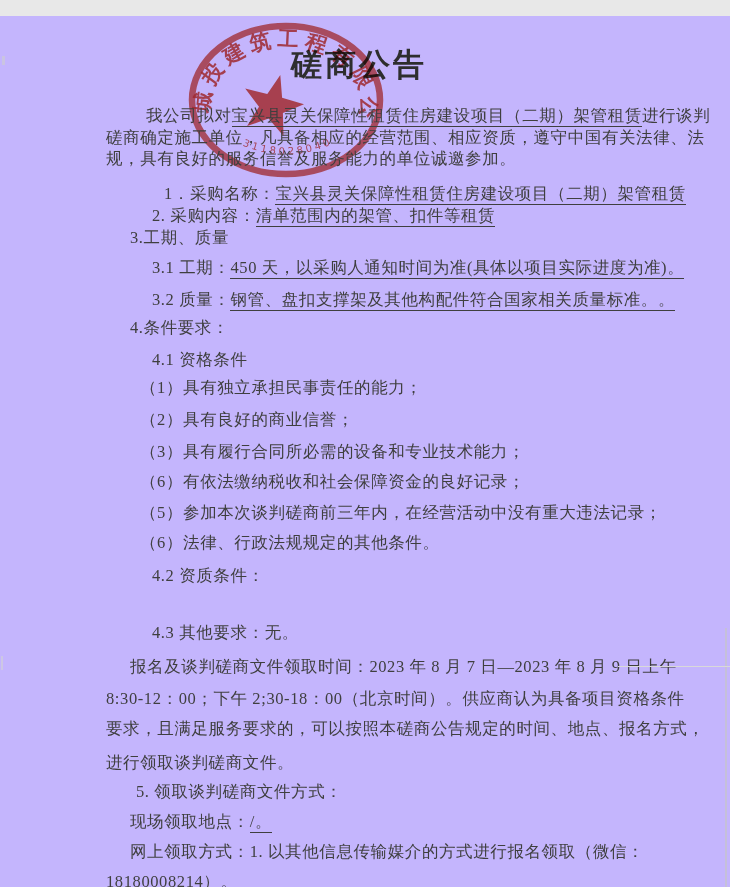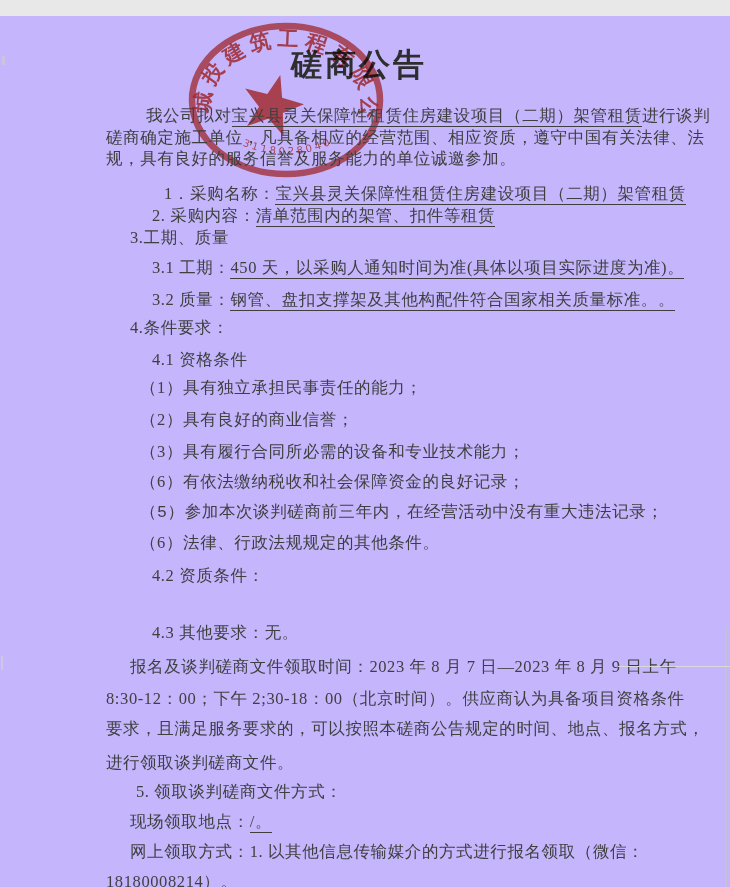--- a/index.html
+++ b/index.html
@@ -85,21 +85,21 @@
   <div class="line" style="top:274px;left:152px;">
     <span>3.2 质量：</span><span class="u">钢管、盘扣支撑架及其他构配件符合国家相关质量标准。。</span>
   </div>
 
   <div class="line" style="top:302px;left:130px;">4.条件要求：</div>
   <div class="line" style="top:334px;left:152px;">4.1 资格条件</div>
   <div class="line" style="top:362px;left:140px;">（1）具有独立承担民事责任的能力；</div>
   <div class="line" style="top:394px;left:140px;">（2）具有良好的商业信誉；</div>
   <div class="line" style="top:426px;left:140px;">（3）具有履行合同所必需的设备和专业技术能力；</div>
   <div class="line" style="top:456px;left:140px;">（6）有依法缴纳税收和社会保障资金的良好记录；</div>
-  <div class="line" style="top:487px;left:140px;font-family:Liberation Mono, monospace;">（5）参加本次谈判磋商前三年内，在经营活动中没有重大违法记录；</div>
+  <div class="line" style="top:487px;left:140px;">（5）参加本次谈判磋商前三年内，在经营活动中没有重大违法记录；</div>
   <div class="line" style="top:517px;left:140px;">（6）法律、行政法规规定的其他条件。</div>
   <div class="line" style="top:550px;left:152px;">4.2 资质条件：</div>
   <div class="line" style="top:607px;left:152px;">4.3 其他要求：无。</div>
 
   <div class="line" style="top:641px;left:130px;">报名及谈判磋商文件领取时间：2023 年 8 月 7 日—2023 年 8 月 9 日上午</div>
   <div class="line" style="top:673px;left:106px;">8:30-12：00；下午 2;30-18：00（北京时间）。供应商认为具备项目资格条件</div>
   <div class="line" style="top:703px;left:106px;">要求，且满足服务要求的，可以按照本磋商公告规定的时间、地点、报名方式，</div>
   <div class="line" style="top:737px;left:106px;">进行领取谈判磋商文件。</div>
 
   <div class="line" style="top:766px;left:136px;">5.  领取谈判磋商文件方式：</div>

